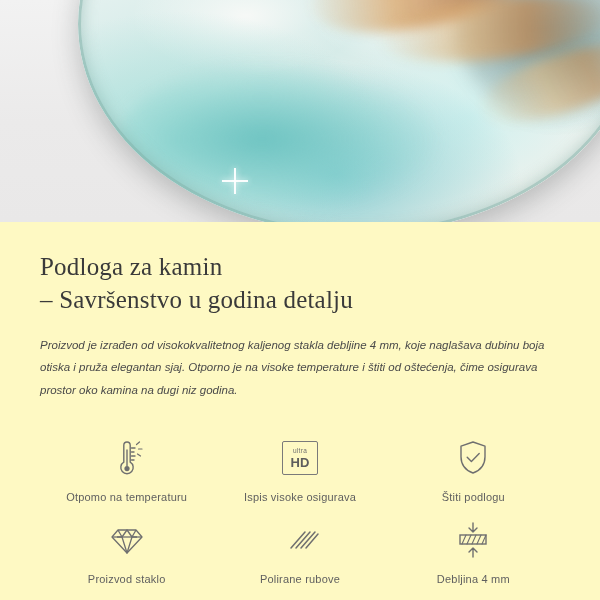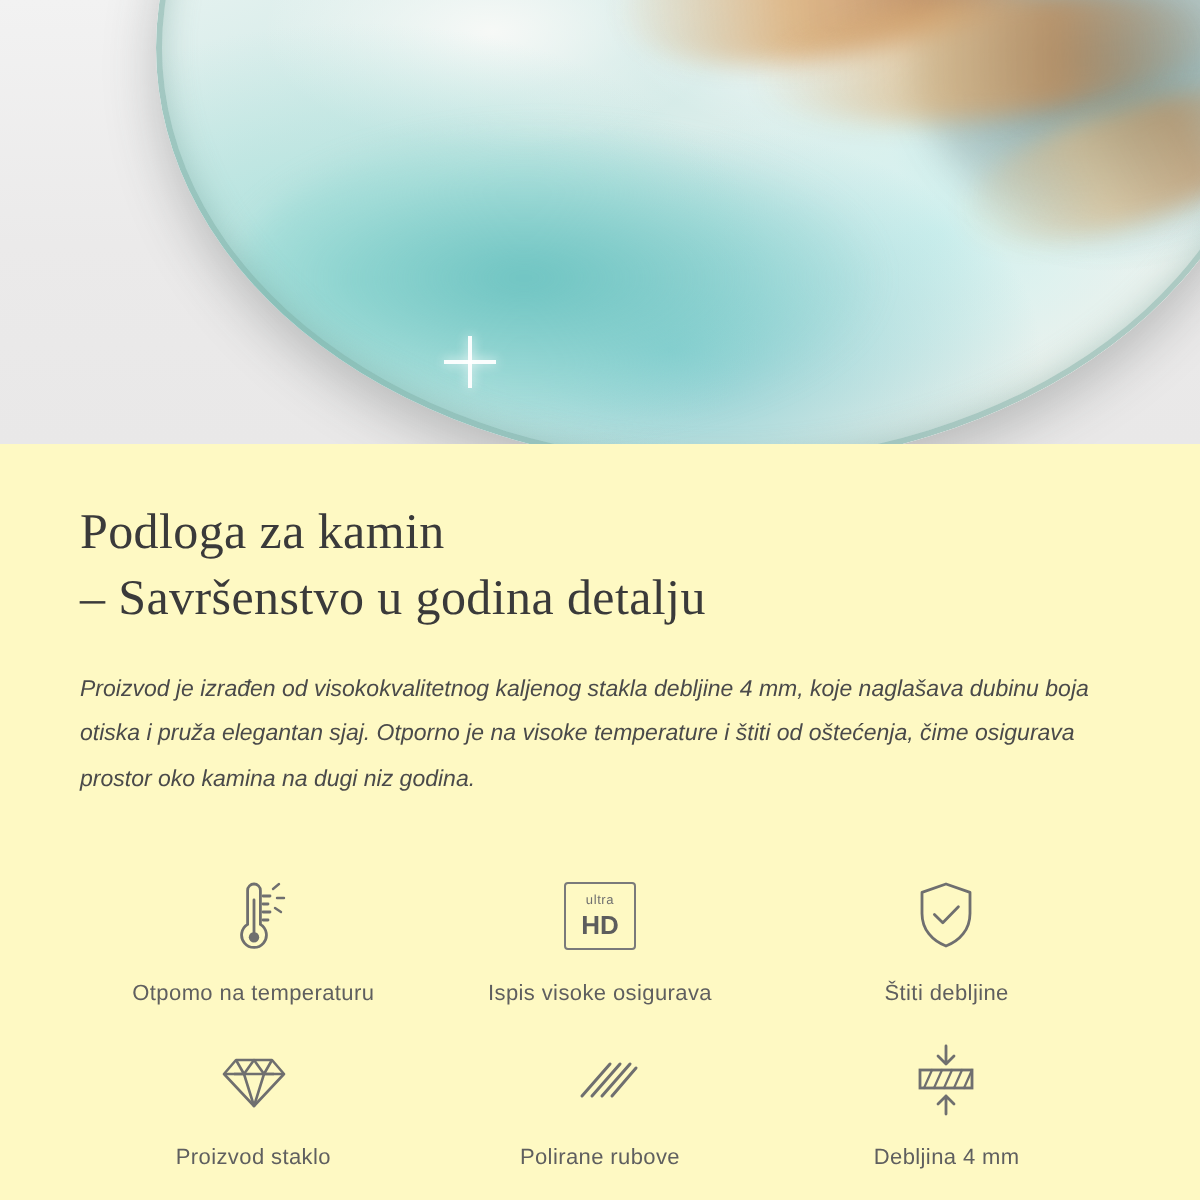--- a/index.html
+++ b/index.html
@@ -222,21 +222,21 @@
         <div class="feature-label">Ispis visoke osigurava</div>
       </div>
 
       <div class="feature">
         <div class="feature-icon">
           <svg width="40" height="44" viewBox="0 0 40 44" fill="none" stroke="#6f6f6f" stroke-width="1.4" stroke-linejoin="round" stroke-linecap="round">
             <path d="M20 6l12 4.2v10.5c0 8.2-5.3 13.8-12 16.3-6.7-2.5-12-8.1-12-16.3V10.2L20 6z"></path>
             <path d="M14.2 21.2l4.2 4.2 7.8-8"></path>
           </svg>
         </div>
-        <div class="feature-label">Štiti debljine</div>
+        <div class="feature-label">Štiti podlogu</div>
       </div>
 
       <div class="feature">
         <div class="feature-icon">
           <svg width="42" height="40" viewBox="0 0 42 40" fill="none" stroke="#6f6f6f" stroke-width="1.3" stroke-linejoin="round">
             <path d="M12 10h18l6 7-15 16L6 17l6-7z"></path>
             <path d="M6 17h30"></path>
             <path d="M12 10l4 7-5 0M30 10l-4 7 5 0"></path>
             <path d="M16 17l5 16 5-16-5-7-5 7z"></path>
           </svg>

